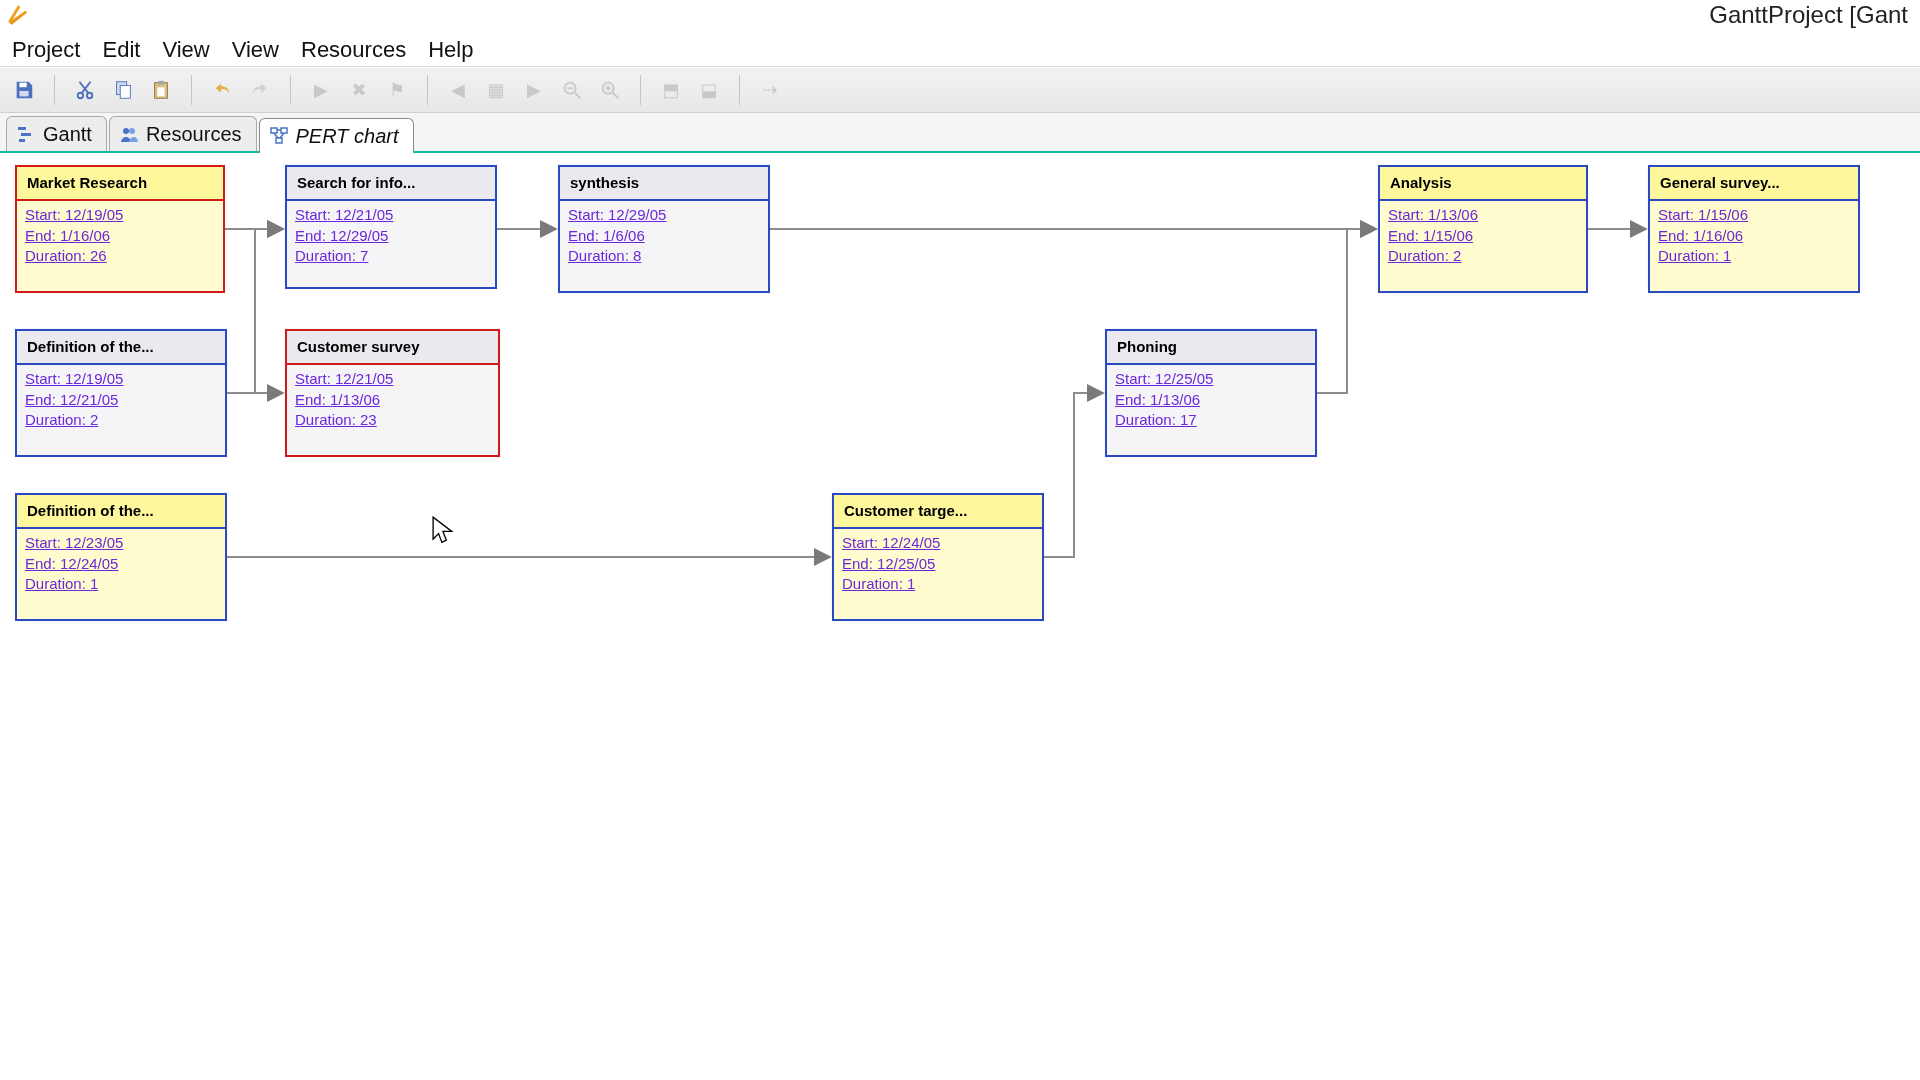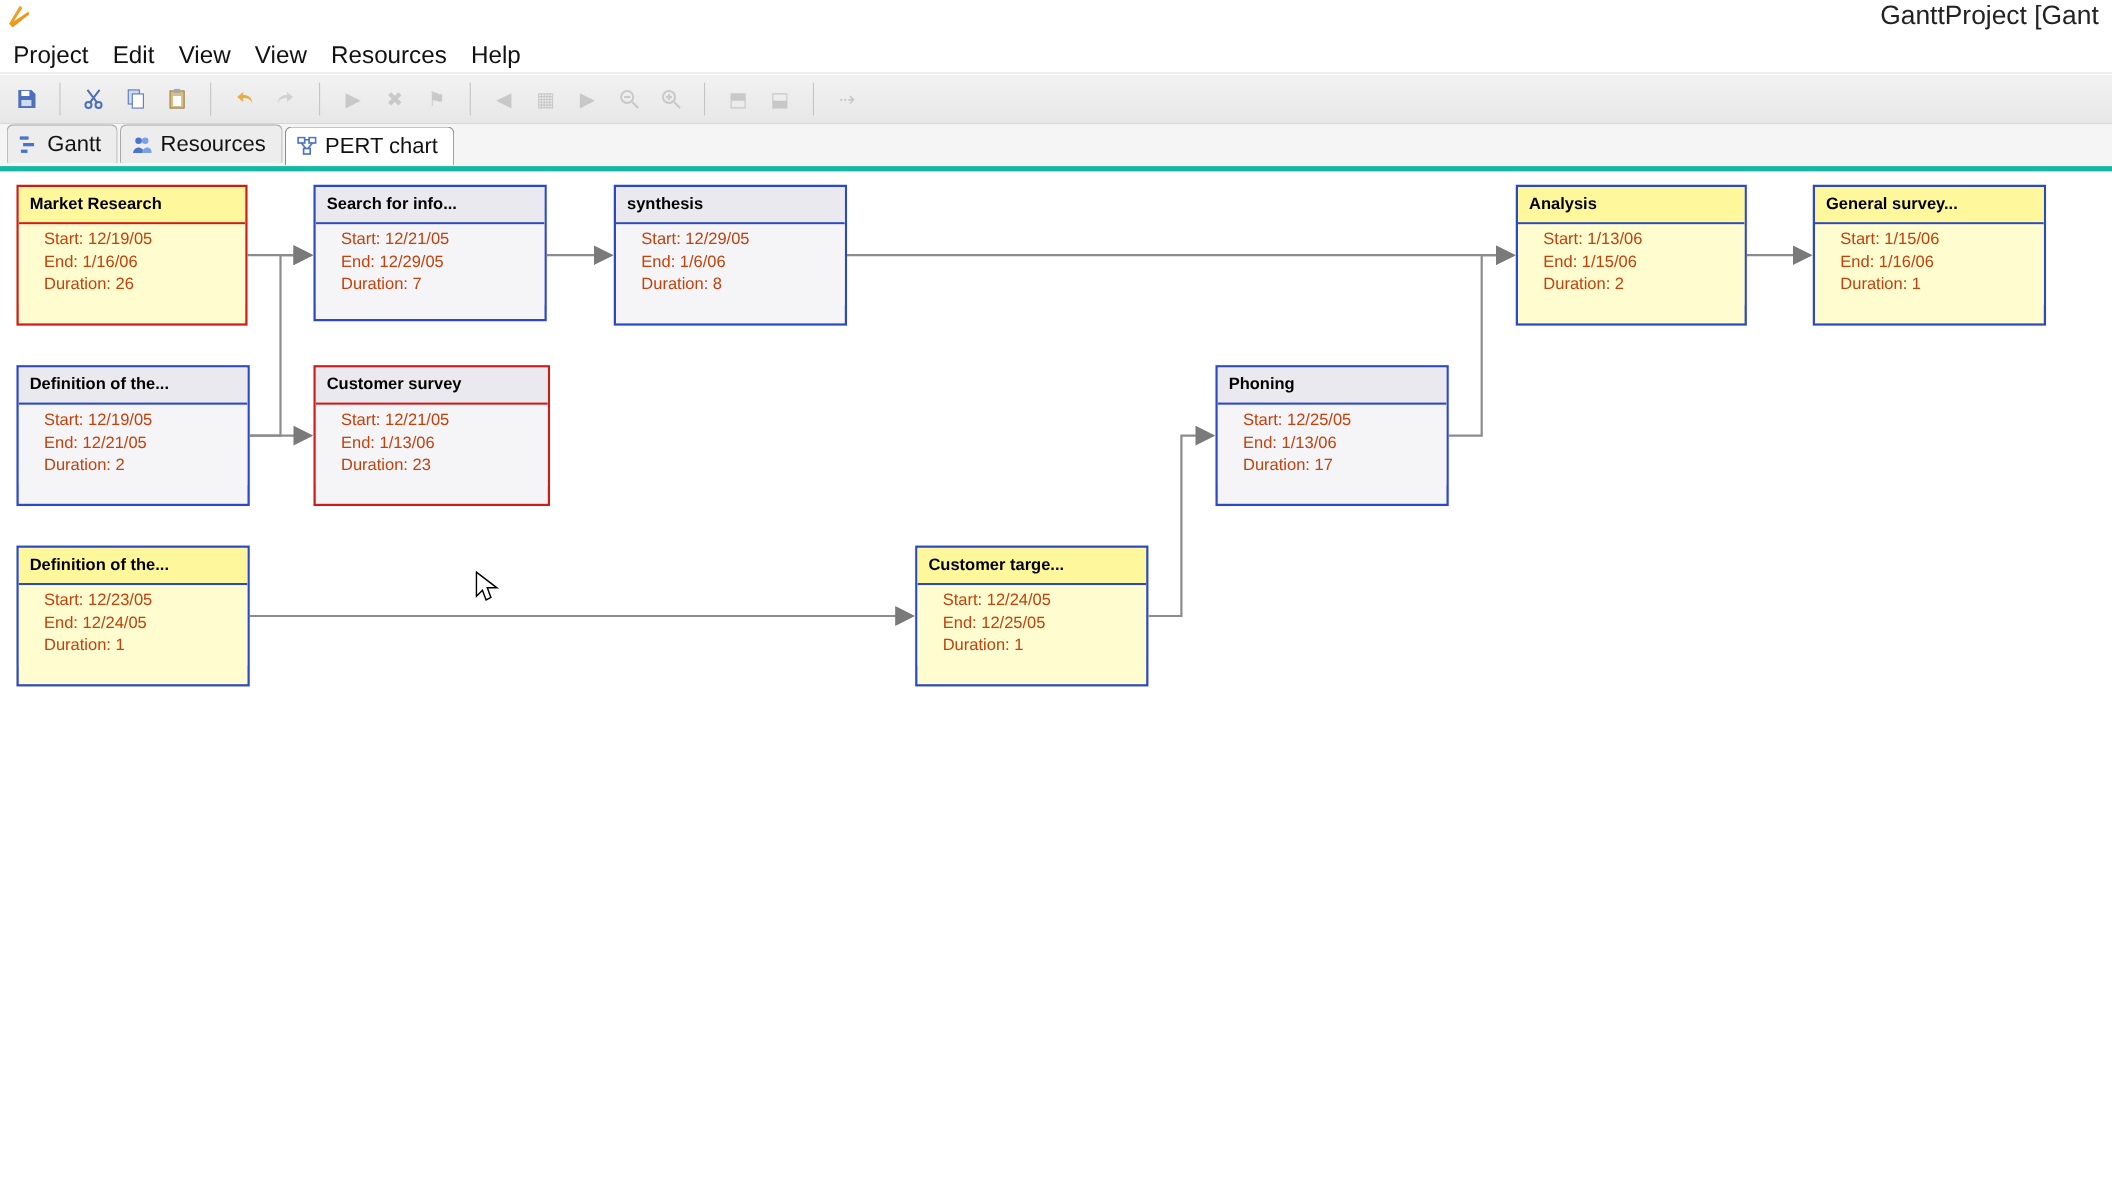--- a/index.html
+++ b/index.html
@@ -75,23 +75,23 @@
     display: flex; align-items: center; justify-content: center;
     color: #4a6fb3;
     opacity: 0.9;
   }
   .tb-btn.disabled { opacity: 0.35; color: #888; }
   .tb-btn svg { width: 22px; height: 22px; }
   
   .tabbar {
     height: 38px;
     background: #f5f5f5;
-    border-bottom: 5px solid #14b8a6;
-    display: flex;
-    align-items: flex-start;
+    border-bottom: 2px solid #14b8a6;
+    display: flex;
+    align-items: flex-end;
     padding-left: 6px;
   }
   .tab {
     display: flex;
     align-items: center;
     height: 34px;
     padding: 0 14px 0 10px;
     border: 1px solid #a9a9a9;
     border-bottom: none;
     border-radius: 6px 6px 0 0;
@@ -99,20 +99,21 @@
     margin-right: 2px;
     font-size: 20px;
     color: #111;
     gap: 8px;
   }
   .tab.active {
     background: #ffffff;
     position: relative;
     top: 2px;
     border-color: #8a8a8a;
+    font-style: italic;
   }
   .tab .tab-icon { width: 18px; height: 18px; display:inline-flex; align-items:center; justify-content:center; }
   .tab .tab-icon svg { width:18px; height:18px; }
   
   .canvas {
     position: relative;
     width: 100%;
     height: calc(1080px - 30px - 36px - 44px - 38px);
     background: #ffffff;
   }
@@ -138,22 +139,23 @@
     padding: 6px 10px 6px 10px;
     border-bottom: 2px solid currentColor;
     white-space: nowrap;
     overflow: hidden;
     text-overflow: ellipsis;
   }
   .node.blue .hdr  { color:#2b49c2; border-color:#2b49c2; }
   .node.critical .hdr { color:#d11a1a; border-color:#d11a1a; }
   .node .hdr span { color:#000; }
   .node .body {
-    padding: 4px 10px 8px 23px;
-    color: #c2410c;
+    padding: 4px 10px 8px 8px;
+    color: #6d28d9;
+    text-decoration: underline;
   }
   .node.grey  .hdr { background:#e9e9ef; }
   .node.yellow .hdr { background:#fef79c; }
   .node.grey  .body { background:#f5f5f8; }
   .node.yellow .body { background:#fffcd0; }
   .node.yellow { background:#fffcd0; }
   .node.grey   { background:#f5f5f8; }
 
   
   .cursor {

